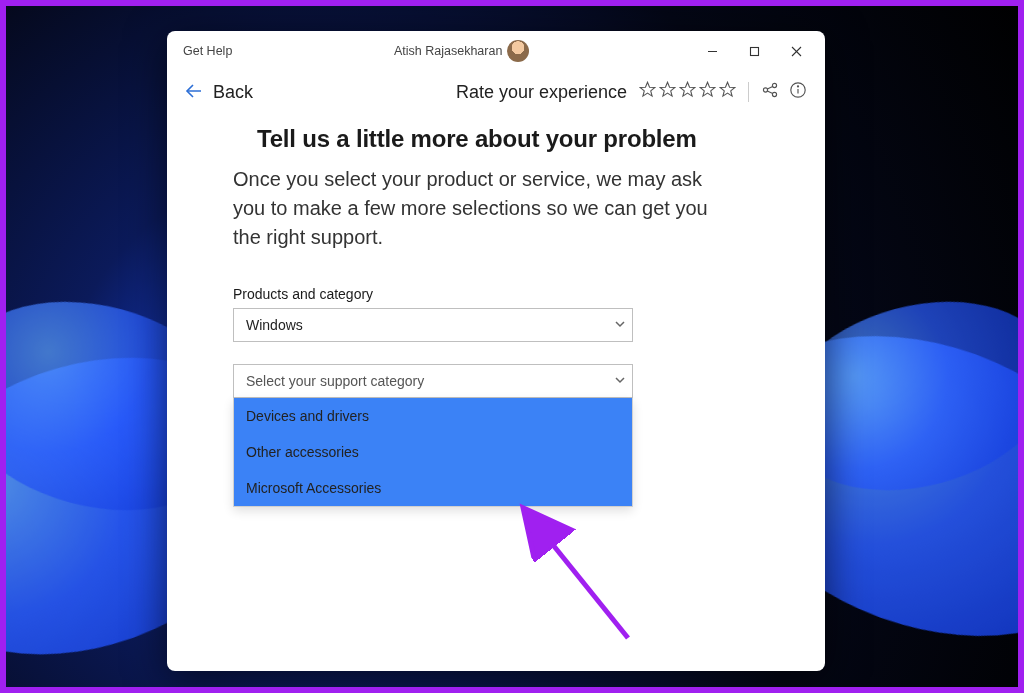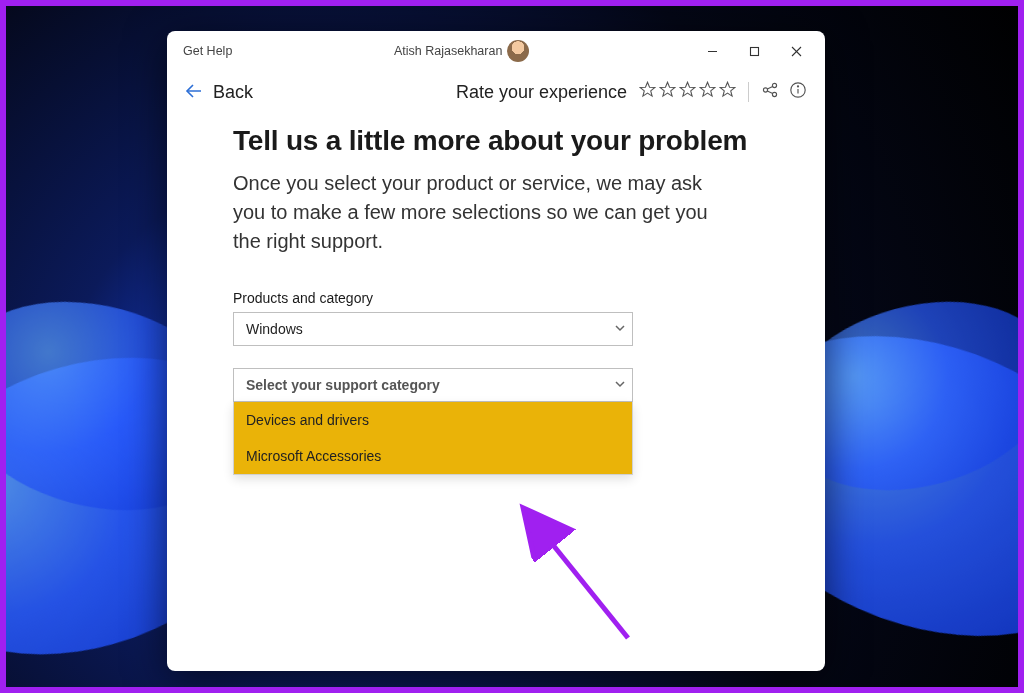--- a/index.html
+++ b/index.html
@@ -72,43 +72,43 @@
   .rate-group { display: flex; align-items: center; gap: 12px; }
   .stars { display: flex; gap: 3px; }
   .star svg { width: 17px; height: 17px; stroke: #555; stroke-width: 1.3; fill: none; }
   .vsep { width: 1px; height: 20px; background: #ccc; margin: 0 12px; }
   .tool-icon svg { width: 18px; height: 18px; stroke: #555; stroke-width: 1.3; fill: none; }
 
   .content {
     padding: 12px 66px 0 66px;
     color: #1a1a1a;
   }
-  .heading { font-size: 28px; font-weight: 600; margin-bottom: 12px; letter-spacing: -0.2px; }
+  .heading { font-size: 24px; font-weight: 600; margin-bottom: 12px; letter-spacing: -0.2px; margin-left: 24px; }
   .intro { font-size: 20px; color: #333; line-height: 1.45; max-width: 480px; }
 
   .form { margin-top: 34px; }
   .field-label { font-size: 14px; margin-bottom: 6px; color: #1a1a1a; }
   .dropdown {
     width: 400px; height: 34px;
     border: 1px solid #bfbfbf;
     display: flex; align-items: center; justify-content: space-between;
     padding: 0 6px 0 12px;
     font-size: 14px; color: #222;
     background: #fff;
   }
-  .dropdown-placeholder { color: #555; font-weight: bold; }
+  .dropdown-placeholder { color: #555; }
   .chevron svg { width: 12px; height: 12px; stroke: #666; stroke-width: 1.5; fill: none; }
   .field-gap { height: 22px; }
 
   .dd-list {
     width: 400px;
     border: 1px solid #d0d0d0;
     border-top: none;
     box-shadow: 0 4px 10px rgba(0,0,0,0.12);
-    background: #eab308;
+    background: #3b82f6;
   }
   .dd-item {
     padding: 10px 12px;
     font-size: 14px;
     color: #222;
   }
 
   .arrow-annot {
     position: absolute;
     left: 356px; top: 492px;
@@ -223,20 +223,21 @@
         <span class="dropdown-placeholder">Select your support category</span>
         <span class="chevron">
           <svg viewBox="0 0 12 12">
               <polyline points="2,4 6,8 10,4"></polyline>
             </svg>
         </span>
       </div>
 
       <div class="dd-list">
         <div class="dd-item">Devices and drivers</div>
+        <div class="dd-item">Other accessories</div>
         <div class="dd-item">Microsoft Accessories</div>
       </div>
     </div>
   </div>
 
   <div class="arrow-annot">
     <svg width="140" height="140" stroke="#a020f0">
       <defs>
         <marker id="ah" markerWidth="12" markerHeight="12" refX="3" refY="5" orient="auto">
           <path d="M0,0 L0,10 L10,5 Z" fill="#a020f0"></path>

